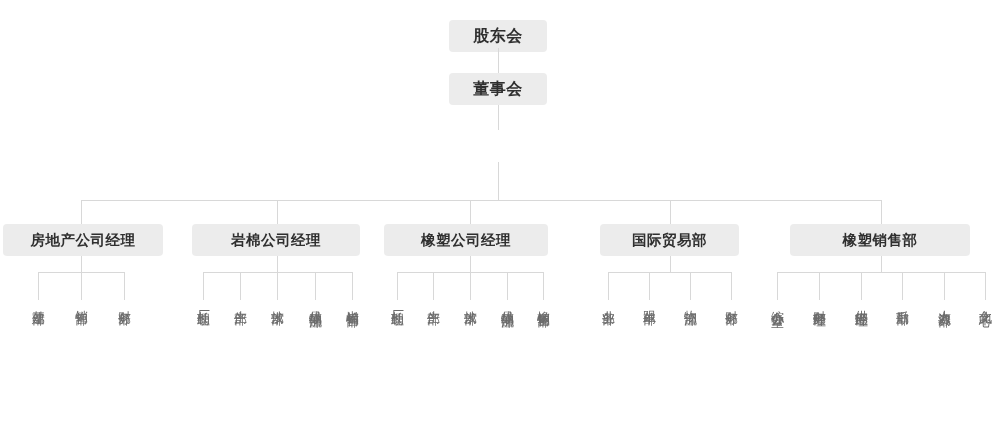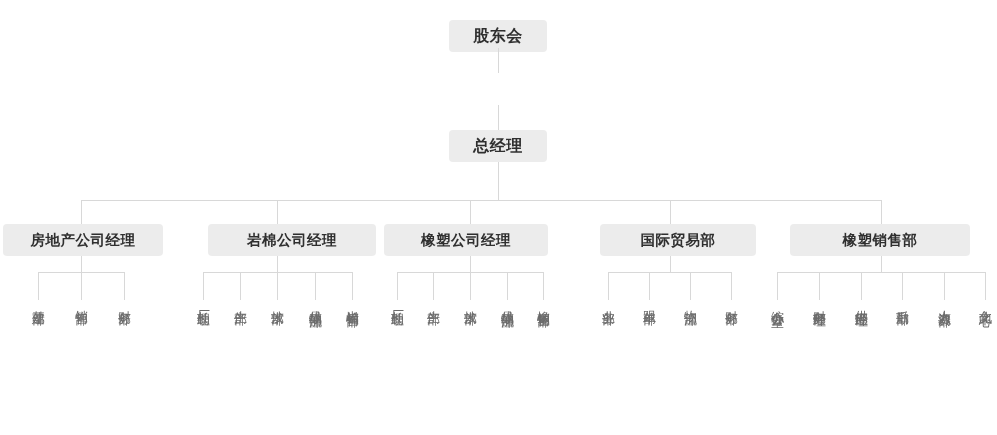--- a/index.html
+++ b/index.html
@@ -63,36 +63,36 @@
     white-space: nowrap;
     letter-spacing: 1px;
   }
 </style>
 </head>
 <body>
 
 <div id="chart">
     <div class="node top" style="left: 449px; top: 20px; width: 98px;">股东会</div>
     <div class="line v" style="left: 498px; top: 48px; height: 25px;"></div>
+    <div class="node top" style="left: 449px; top: 73px; width: 98px;">董事会</div>
     <div class="line v" style="left: 498px; top: 105px; height: 25px;"></div>
-    <div class="node top" style="left: 449px; top: 130px; width: 98px;">总经理</div>
     <div class="line v" style="left: 498px; top: 162px; height: 38px;"></div>
     <div class="line h" style="left: 81px; top: 200px; width: 800px;"></div>
     <div class="line v" style="left: 81px; top: 200px; height: 24px;"></div>
     <div class="node unit" style="left: 3px; top: 224px; width: 160px;">房地产公司经理</div>
     <div class="line v" style="left: 81px; top: 256px; height: 16px;"></div>
     <div class="line h" style="left: 38px; top: 272px; width: 86px;"></div>
     <div class="line v" style="left: 38px; top: 272px; height: 28px;"></div>
     <div class="leaf" style="left: 29px; top: 300px;">基建部</div>
     <div class="line v" style="left: 81px; top: 272px; height: 28px;"></div>
     <div class="leaf" style="left: 72px; top: 300px;">销售部</div>
     <div class="line v" style="left: 124px; top: 272px; height: 28px;"></div>
     <div class="leaf" style="left: 115px; top: 300px;">财务部</div>
     <div class="line v" style="left: 277px; top: 200px; height: 24px;"></div>
-    <div class="node unit" style="left: 192px; top: 224px; width: 168px; margin-left: 16px;">岩棉公司经理</div>
+    <div class="node unit" style="left: 192px; top: 224px; width: 168px;">岩棉公司经理</div>
     <div class="line v" style="left: 277px; top: 256px; height: 16px;"></div>
     <div class="line h" style="left: 203px; top: 272px; width: 149px;"></div>
     <div class="line v" style="left: 203px; top: 272px; height: 28px;"></div>
     <div class="leaf" style="left: 194px; top: 300px;">厂长助理</div>
     <div class="line v" style="left: 240px; top: 272px; height: 28px;"></div>
     <div class="leaf" style="left: 231px; top: 300px;">生产部</div>
     <div class="line v" style="left: 277px; top: 272px; height: 28px;"></div>
     <div class="leaf" style="left: 268px; top: 300px;">技术部</div>
     <div class="line v" style="left: 315px; top: 272px; height: 28px;"></div>
     <div class="leaf" style="left: 306px; top: 300px;">成品物流部</div>
@@ -106,21 +106,21 @@
     <div class="leaf" style="left: 388px; top: 300px;">厂长助理</div>
     <div class="line v" style="left: 433px; top: 272px; height: 28px;"></div>
     <div class="leaf" style="left: 424px; top: 300px;">生产部</div>
     <div class="line v" style="left: 470px; top: 272px; height: 28px;"></div>
     <div class="leaf" style="left: 461px; top: 300px;">技术部</div>
     <div class="line v" style="left: 507px; top: 272px; height: 28px;"></div>
     <div class="leaf" style="left: 498px; top: 300px;">成品物流部</div>
     <div class="line v" style="left: 543px; top: 272px; height: 28px;"></div>
     <div class="leaf" style="left: 534px; top: 300px;">橡塑销售部</div>
     <div class="line v" style="left: 670px; top: 200px; height: 24px;"></div>
-    <div class="node unit" style="left: 600px; top: 224px; width: 156px;">国际贸易部</div>
+    <div class="node unit" style="left: 600px; top: 224px; width: 139px;">国际贸易部</div>
     <div class="line v" style="left: 670px; top: 256px; height: 16px;"></div>
     <div class="line h" style="left: 608px; top: 272px; width: 123px;"></div>
     <div class="line v" style="left: 608px; top: 272px; height: 28px;"></div>
     <div class="leaf" style="left: 599px; top: 300px;">业务部</div>
     <div class="line v" style="left: 649px; top: 272px; height: 28px;"></div>
     <div class="leaf" style="left: 640px; top: 300px;">跟单部</div>
     <div class="line v" style="left: 690px; top: 272px; height: 28px;"></div>
     <div class="leaf" style="left: 681px; top: 300px;">物流部</div>
     <div class="line v" style="left: 731px; top: 272px; height: 28px;"></div>
     <div class="leaf" style="left: 722px; top: 300px;">财务部</div>

